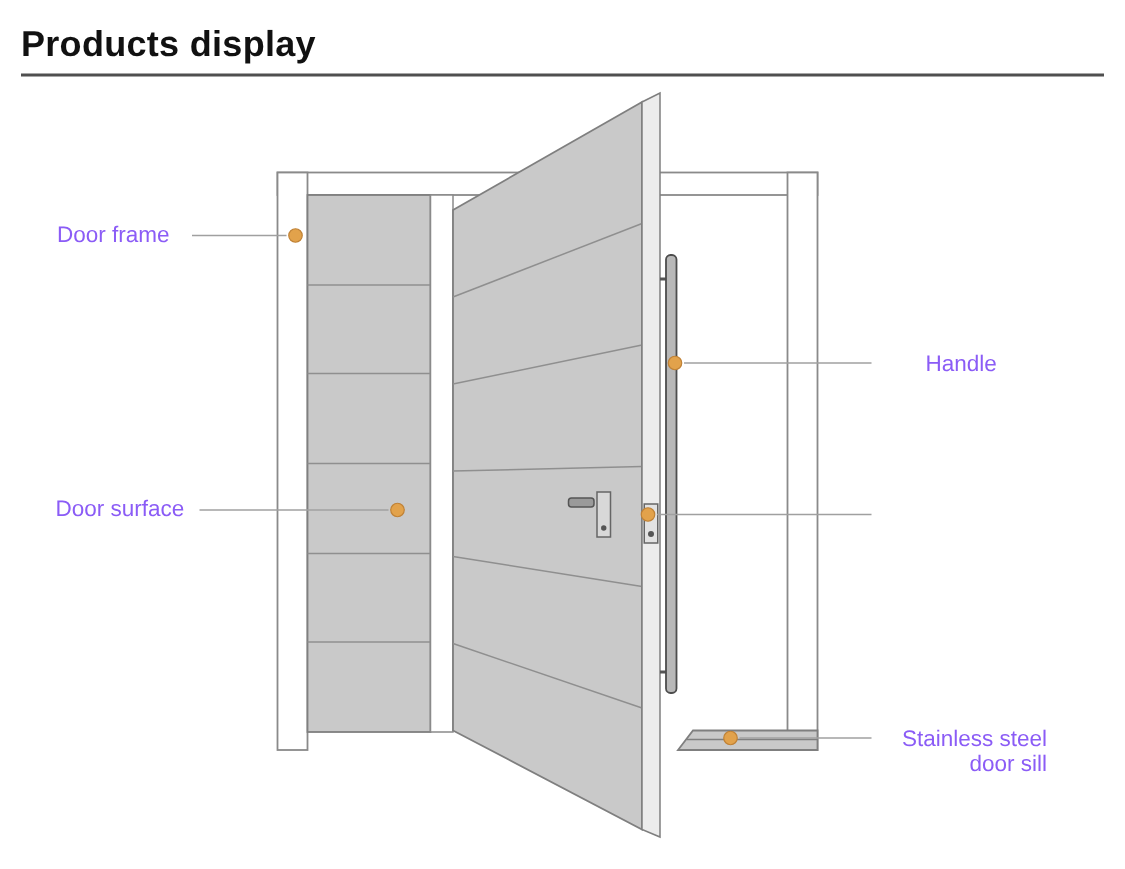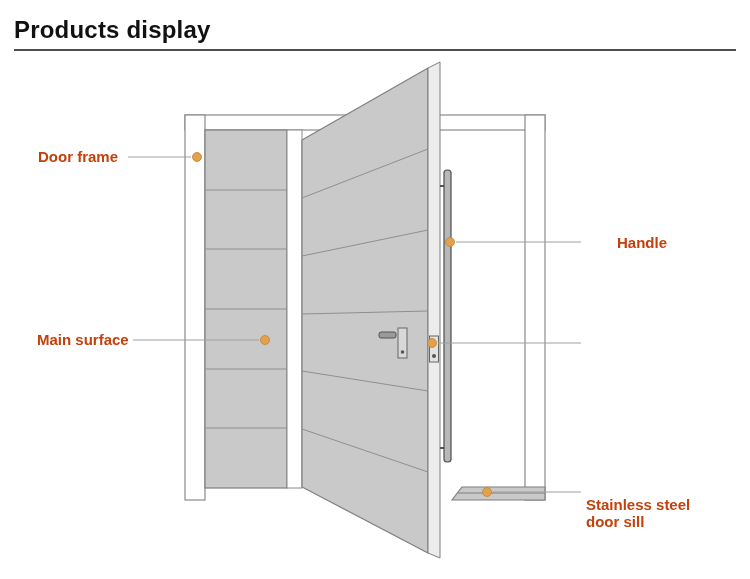--- a/index.html
+++ b/index.html
@@ -22,21 +22,21 @@
   .handle-bar { fill:#b8b8b8; stroke:#4d4d4d; stroke-width:1.2; }
   .lever { fill:#9a9a9a; stroke:#555555; stroke-width:1; }
   .lock-body { fill:#d8d8d8; stroke:#666666; stroke-width:1; }
   .lock-plate { fill:#e2e2e2; stroke:#666666; stroke-width:1; }
   .keyhole, .lock-dot { fill:#555555; }
   .sill { stroke:#7f7f7f; stroke-width:1.2; }
   .sill-line { stroke:#7f7f7f; stroke-width:1; }
   .leader { stroke:#a0a0a0; stroke-width:1; }
   .marker { stroke:#c08236; stroke-width:0.8; }
 
-  .label { position:absolute; font-size:15px; line-height:17px; color:#c2410c; white-space:nowrap;font-weight:bold; }
+  .label { position:absolute; font-size:15px; line-height:17px; color:#8b5cf6; white-space:nowrap; }
   .label.wrap { white-space:normal; width:112px; }
 </style>
 </head>
 <body>
 
 <div class="page">
 
   <h1 class="title">Products display</h1>
   <div class="title-rule"></div>
 
@@ -98,17 +98,17 @@
     <g>
       <circle class="marker" cx="197" cy="157" r="4.5" fill="#e2a24b"></circle>
       <circle class="marker" cx="265" cy="340" r="4.5" fill="#e2a24b"></circle>
       <circle class="marker" cx="450" cy="242" r="4.5" fill="#e2a24b"></circle>
       <circle class="marker" cx="432" cy="343" r="4.5" fill="#e2a24b"></circle>
       <circle class="marker" cx="487" cy="492" r="4.5" fill="#e2a24b"></circle>
     </g>
   </svg>
 
   <div class="label" style="left:38px; top:148px;">Door frame</div>
-  <div class="label" style="left:37px; top:331px;">Main surface</div>
+  <div class="label" style="left:37px; top:331px;">Door surface</div>
   <div class="label" style="left:617px; top:234px;">Handle</div>
-  <div class="label wrap" style="left:586px; top:496px;">Stainless steel door sill</div>
+  <div class="label wrap" style="left:586px; top:484px;text-align:right;">Stainless steel door sill</div>
 
 </div>
 
 </body></html>

